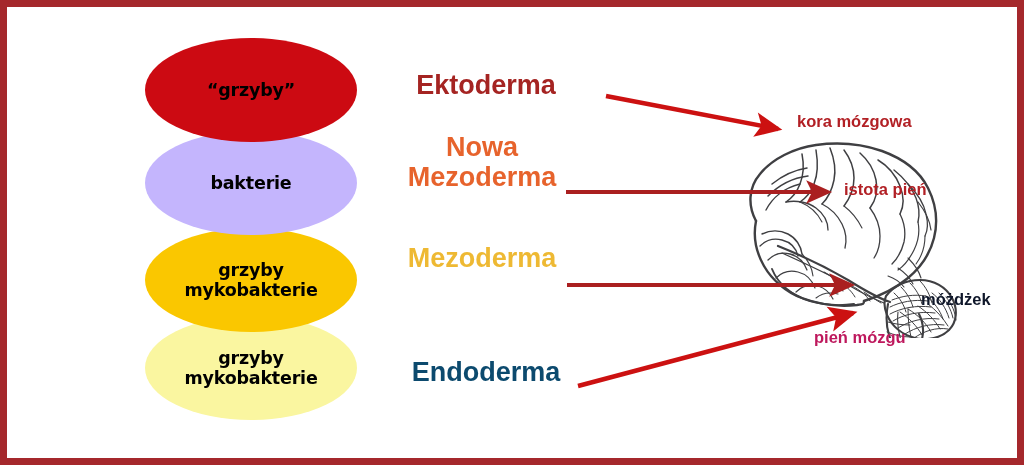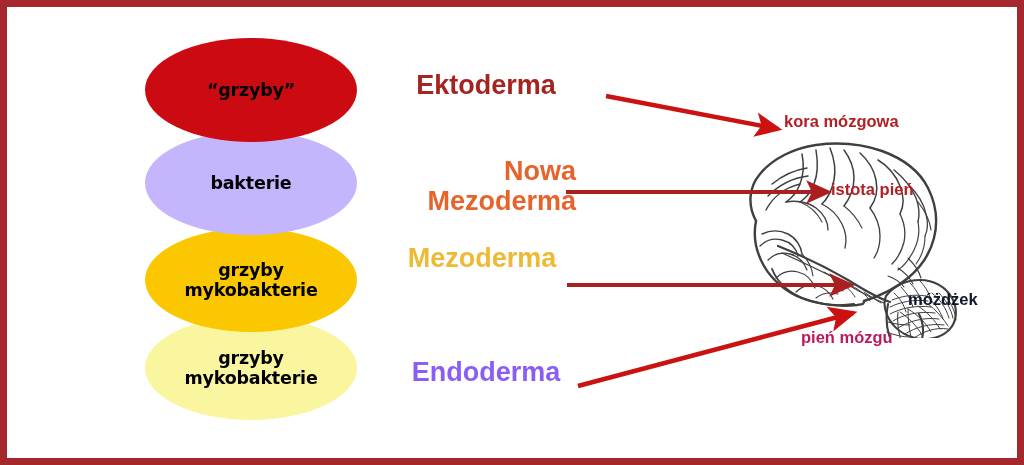--- a/index.html
+++ b/index.html
@@ -76,21 +76,21 @@
     position: absolute;
     text-align: center;
     font-family: "Liberation Sans", sans-serif;
     font-weight: bold;
     font-size: 27px;
     line-height: 1.12;
     white-space: nowrap;
   }
   .layer-label .line { display: block; }
   #layer-label-0 { left: 396px; top: 70px;  width: 180px; color: #a52422; }
-  #layer-label-1 { left: 388px; top: 156px; width: 188px; color: #e7632c; text-align: right; }
+  #layer-label-1 { left: 388px; top: 132px; width: 188px; color: #e7632c; }
   #layer-label-2 { left: 388px; top: 243px; width: 188px; color: #eeb933; }
   #layer-label-3 { left: 396px; top: 357px; width: 180px; color: #d3d812; }
 
   
   #arrows {
     position: absolute;
     left: 0; top: 0;
     width: 1024px;
     height: 465px;
   }
@@ -106,20 +106,21 @@
 
   
   .brain-label {
     position: absolute;
     font-family: "Liberation Sans", sans-serif;
     font-weight: bold;
     font-size: 16.5px;
     color: #b22025;
     white-space: nowrap;
     letter-spacing: 0px;
+    margin-left: 13px;
   }
   #brain-label-cortex   { left: 784px; top: 112px; }
   #brain-label-white    { left: 831px; top: 180px; }
   #brain-label-cerebellum { left: 908px; top: 290px; }
   #brain-label-brainstem  { left: 801px; top: 328px; }
 </style>
 </head>
 <body>
 
 <div id="canvas">
@@ -152,21 +153,21 @@
 
   <div class="layer-label" id="layer-label-1" style="color: rgb(231, 99, 44);">
     <span class="line">Nowa</span>
     <span class="line">Mezoderma</span>
   </div>
 
   <div class="layer-label" id="layer-label-2" style="color: rgb(238, 185, 51);">
     <span class="line">Mezoderma</span>
   </div>
 
-  <div class="layer-label" id="layer-label-3" style="color: #8b5cf6;">
+  <div class="layer-label" id="layer-label-3" style="color: #0c4a6e;">
     <span class="line">Endoderma</span>
   </div>
 
   <svg id="brain" viewBox="0 0 250 212">
     <g fill="none" stroke="#3f3f42" stroke-linecap="round" stroke-linejoin="round">
 
       <path d="M44 95 C36 80 36 62 48 48 C60 33 82 22 104 19 C126 16 150 18 170 25
                C192 33 208 46 216 62 C224 78 226 96 222 112 C218 128 208 142 196 152
                C184 162 168 170 152 175" stroke-width="2.4"></path>
       <path d="M44 95 C41 110 44 126 52 140 C60 154 74 166 90 172

